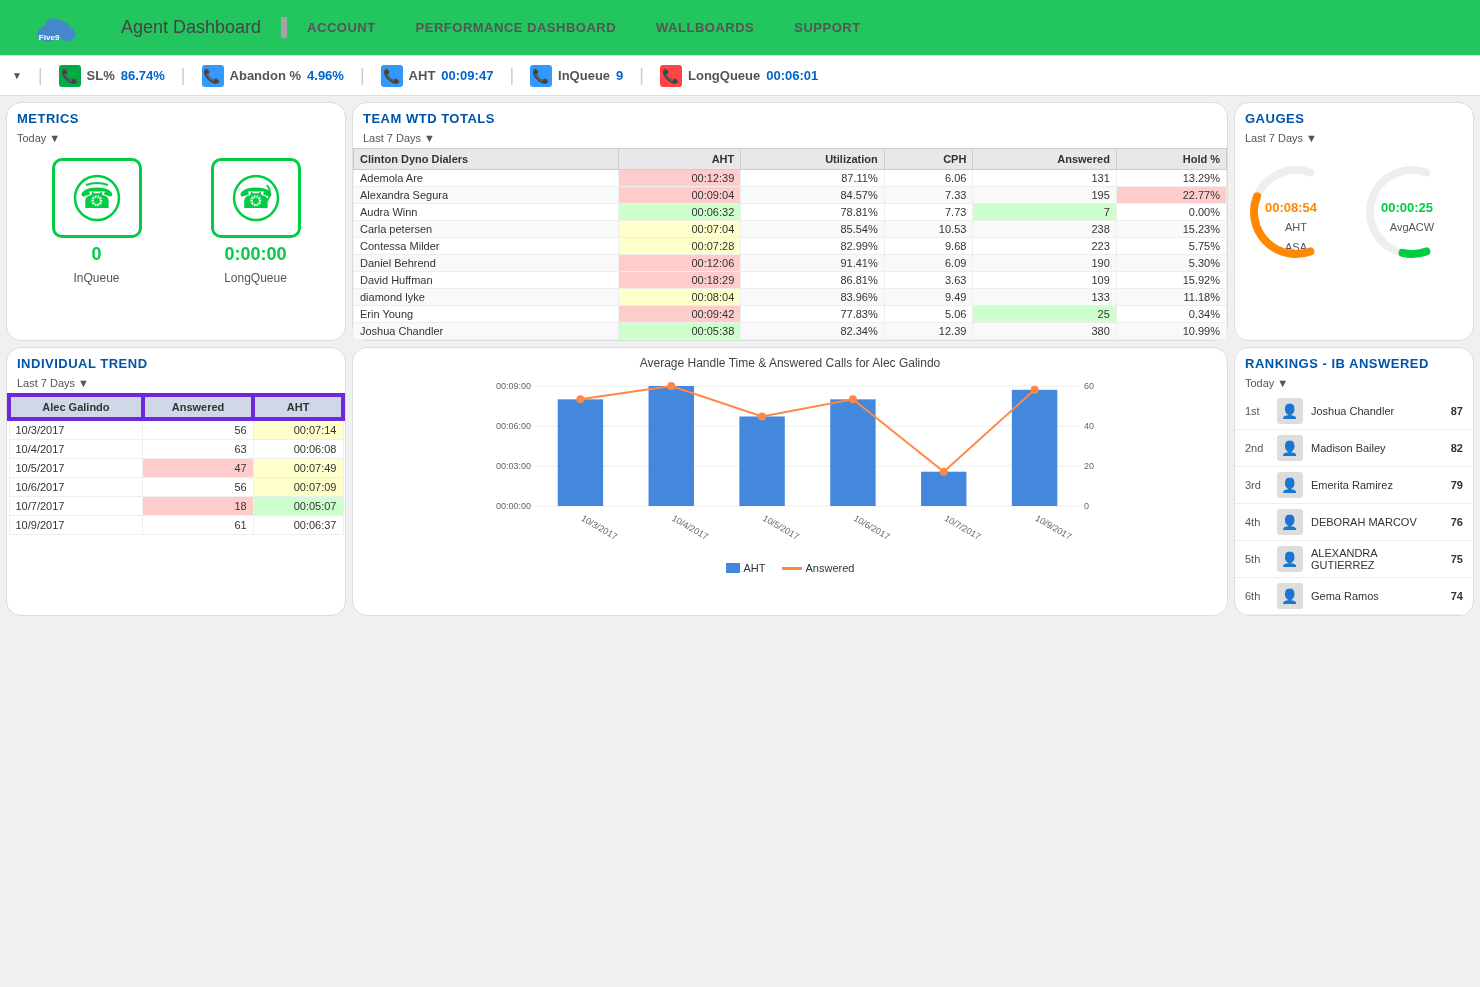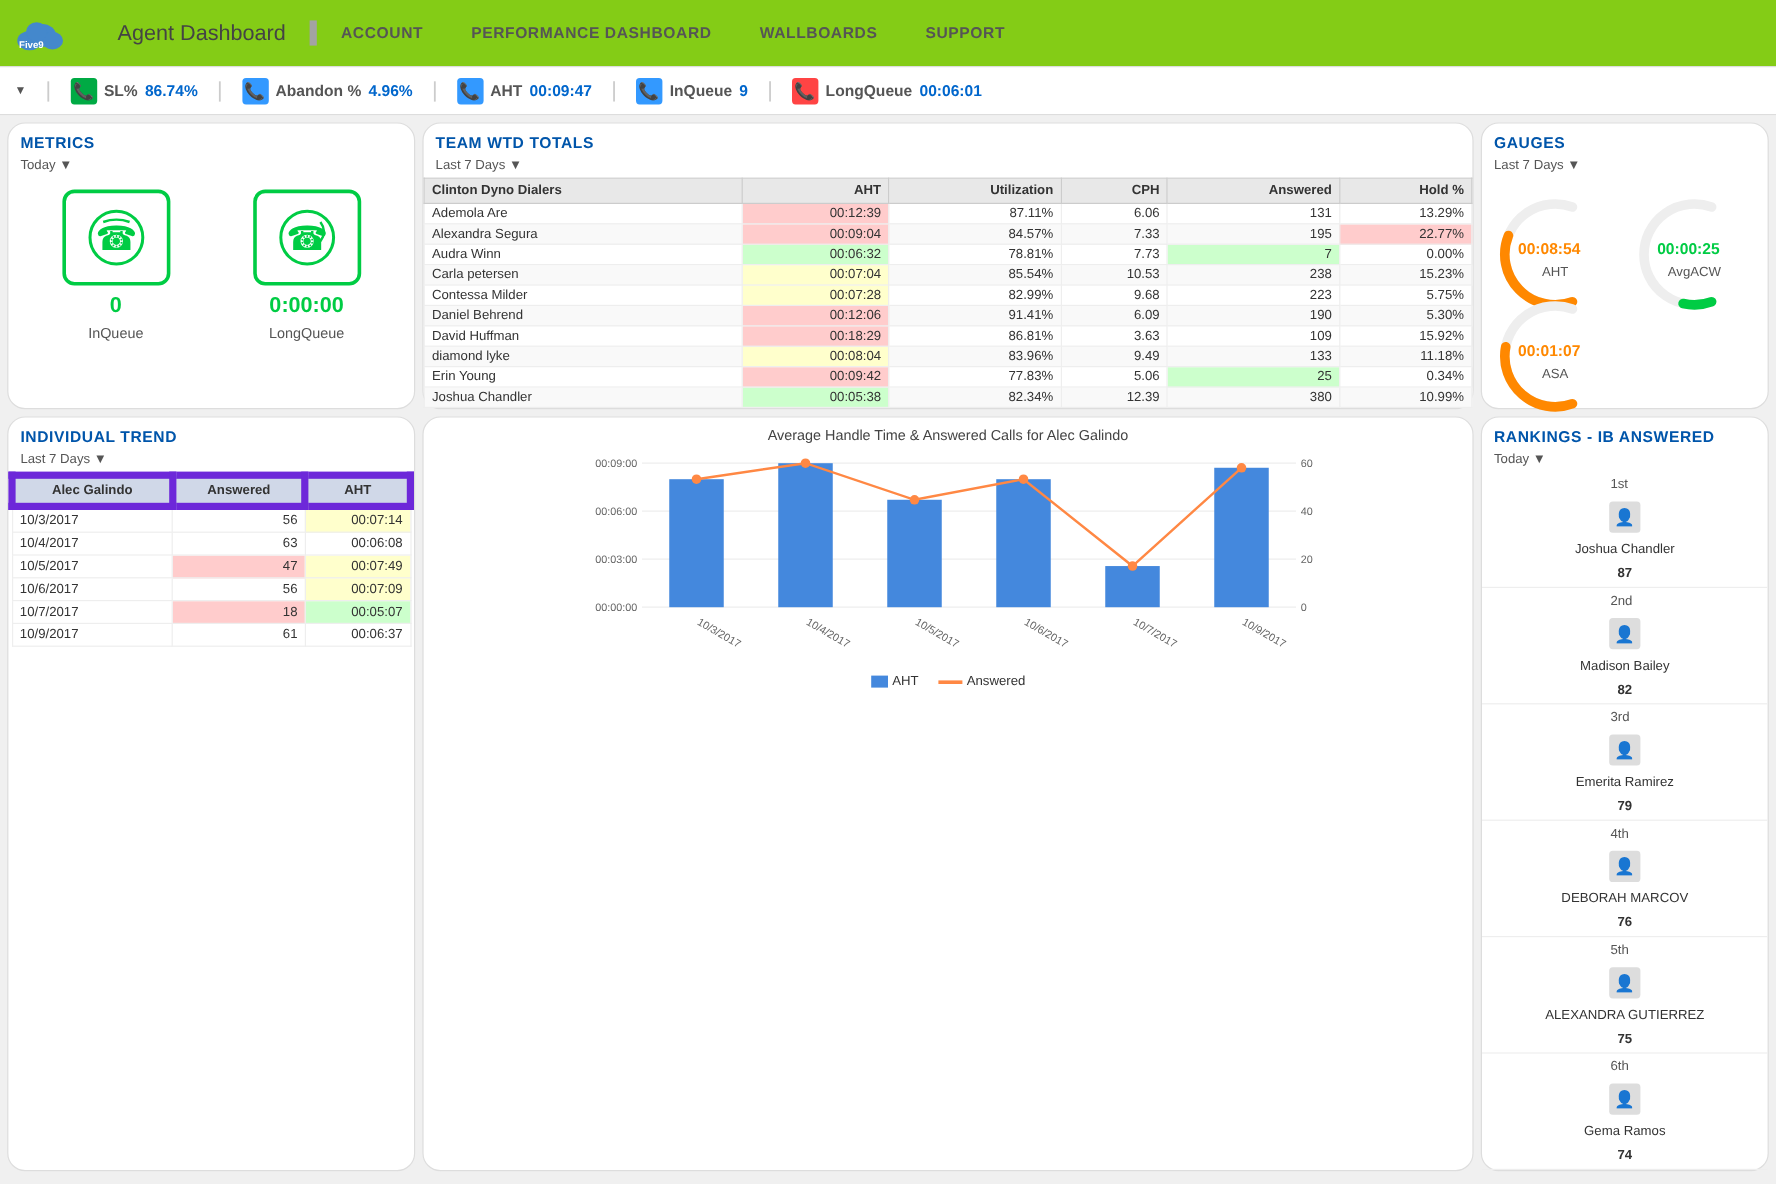--- a/index.html
+++ b/index.html
@@ -1,23 +1,23 @@
 <!DOCTYPE html>
 <html><head>
   <meta charset="utf-8">
   <style>
     * { box-sizing: border-box; margin: 0; padding: 0; }
     body { font-family: Arial, sans-serif; font-size: 12px; background: #f0f0f0; color: #333; }
 
     
     .top-nav {
-      background: #84cc16;
-      display: flex;
-      align-items: center;
-      padding: 8px 10px;
+      background: #22c55e;
+      display: flex;
+      align-items: center;
+      padding: 8px 33px;
       border-bottom: 1px solid #ddd;
       height: 56px;
     }
     .logo {
       display: flex;
       align-items: center;
       margin-right: 40px;
     }
     .logo-cloud {
       width: 44px;
@@ -228,21 +228,21 @@
     }
     .individual-table {
       width: 100%;
       border-collapse: collapse;
       font-size: 11px;
     }
     .individual-table th {
       background: #d0d8e8;
       padding: 4px 6px;
       text-align: center;
-      border: 6px solid #6d28d9;
+      border: 4px solid #6d28d9;
       font-weight: 600;
     }
     .individual-table td {
       padding: 3px 6px;
       border: 1px solid #eee;
       text-align: right;
     }
     .individual-table td:first-child { text-align: left; }
 
     
@@ -288,21 +288,20 @@
     .rankings-panel {
       grid-column: 3;
       grid-row: 2;
     }
     .ranking-item {
       display: flex;
       align-items: center;
       padding: 5px 10px;
       border-bottom: 1px solid #eee;
       gap: 8px;
-      flex-direction: column;
     }
     .rank-num {
       font-size: 11px;
       color: #555;
       width: 24px;
     }
     .rank-avatar {
       width: 26px;
       height: 26px;
       background: #ddd;
@@ -552,27 +551,20 @@
     <div class="gauge-svg-wrap">
       <svg class="gauge" width="110" height="72">
         <path d="M 69.36484601967805 97.46709007300817 A 42 42 0 1 1 69.36484601967808 18.53290992699185" fill="none" stroke="#eee" stroke-width="8" stroke-linecap="round"></path>
         <path d="M 69.36484601967805 97.46709007300817 A 42 42 0 0 1 45.55205571755766 98.92354272097987" fill="none" stroke="#00cc44" stroke-width="8" stroke-linecap="round"></path>
       </svg>
       <span class="gauge-value" style="color:#00cc44">00:00:25</span>
     </div>
     <span class="gauge-label">AvgACW</span>
   </div>
         <div class="gauge-item">
-    <div class="gauge-svg-wrap">
-      <svg class="gauge" width="110" height="72">
-        <path d="M 69.36484601967805 97.46709007300817 A 42 42 0 1 1 69.36484601967808 18.53290992699185" fill="none" stroke="#eee" stroke-width="8" stroke-linecap="round"></path>
-        <path d="M 69.36484601967805 97.46709007300817 A 42 42 0 0 1 13.771658295198115 49.98602219418511" fill="none" stroke="#ff8800" stroke-width="8" stroke-linecap="round"></path>
-      </svg>
-      <span class="gauge-value" style="color:#ff8800">00:01:07</span>
-    </div>
     <span class="gauge-label">ASA</span>
   </div>
       </div>
   </div>
 
   <div class="panel individual-panel">
     <div class="panel-header">INDIVIDUAL TREND</div>
     <div class="panel-subheader">
       <div class="dropdown-btn">
         <span>Last 7 Days</span>

